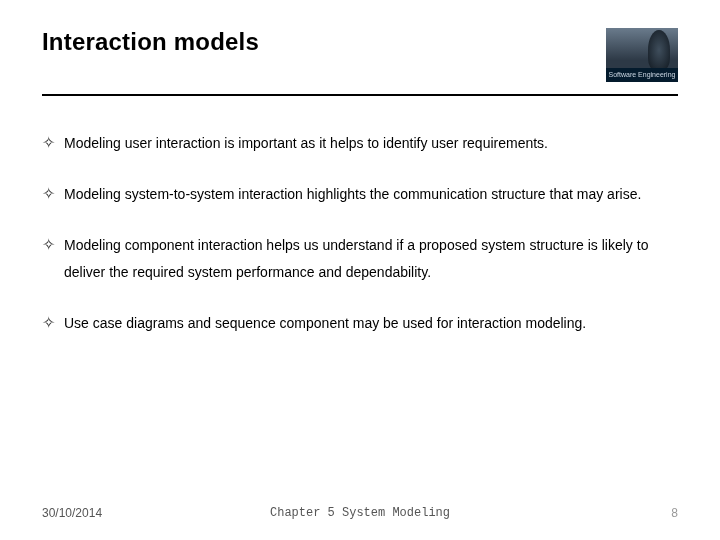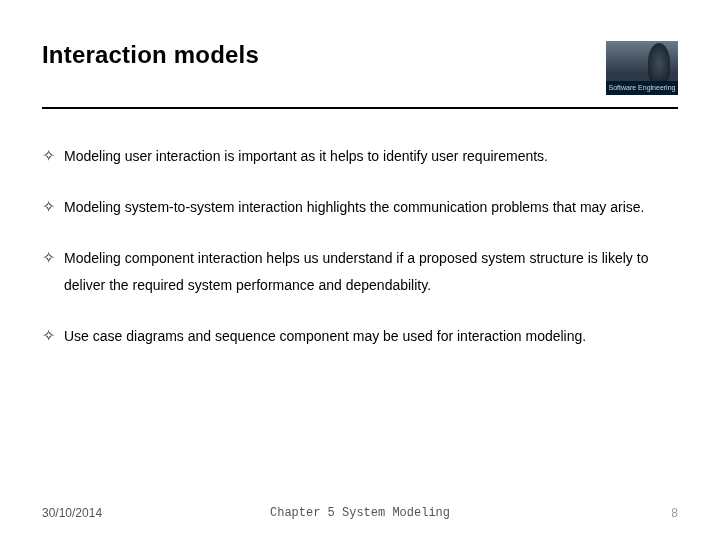--- a/index.html
+++ b/index.html
@@ -1,17 +1,17 @@
 <!DOCTYPE html>
 <html><head>
 <meta charset="utf-8">
 <style>
   * { margin: 0; padding: 0; box-sizing: border-box; }
   html, body { width: 720px; height: 540px; font-family: Arial, Helvetica, sans-serif; background: #fff; color: #000; }
-  .slide { position: relative; width: 720px; height: 540px; padding: 13px 42px; }
+  .slide { position: relative; width: 720px; height: 540px; padding: 0 42px; }
   .header { padding-top: 28px; display: flex; align-items: flex-start; justify-content: space-between; }
   .title { font-size: 24px; font-weight: bold; letter-spacing: 0.2px; }
   .logo { width: 72px; height: 54px; background: linear-gradient(180deg,#6a7b8c 0%, #2d3946 60%); position: relative; }
   .logo .building { position:absolute; right:8px; top:2px; width:22px; height:40px; background: radial-gradient(ellipse at center, #3f4e5c 0%, #1a232c 80%); border-radius: 50% 50% 30% 30%; }
   .logo .label { position:absolute; left:0; right:0; bottom:0; height:14px; background:#041b2d; color:#cbd6e2; font-size:7px; text-align:center; line-height:14px; }
   .rule { border: none; border-top: 2px solid #000; margin-top: 12px; }
   .content { margin-top: 34px; }
   .bullet { display:flex; align-items:flex-start; margin-bottom: 24px; }
   .bullet .marker { width: 22px; flex:0 0 22px; font-size: 16px; line-height: 26px; color:#333; }
   .bullet .text { font-size: 14px; line-height: 27px; }
@@ -31,21 +31,21 @@
     </div>
   </div>
   <hr class="rule">
   <div class="content">
     <div class="bullet">
       <div class="marker">✧</div>
       <div class="text">Modeling user interaction is important as it helps to identify user requirements.</div>
     </div>
     <div class="bullet">
       <div class="marker">✧</div>
-      <div class="text">Modeling system-to-system interaction highlights the communication problems that may arise.</div>
+      <div class="text">Modeling system-to-system interaction highlights the communication structure that may arise.</div>
     </div>
     <div class="bullet">
       <div class="marker">✧</div>
       <div class="text">Modeling component interaction helps us understand if a proposed system structure is likely to deliver the required system performance and dependability.</div>
     </div>
     <div class="bullet">
       <div class="marker">✧</div>
       <div class="text">Use case diagrams and sequence component may be used for interaction modeling.</div>
     </div>
   </div>

